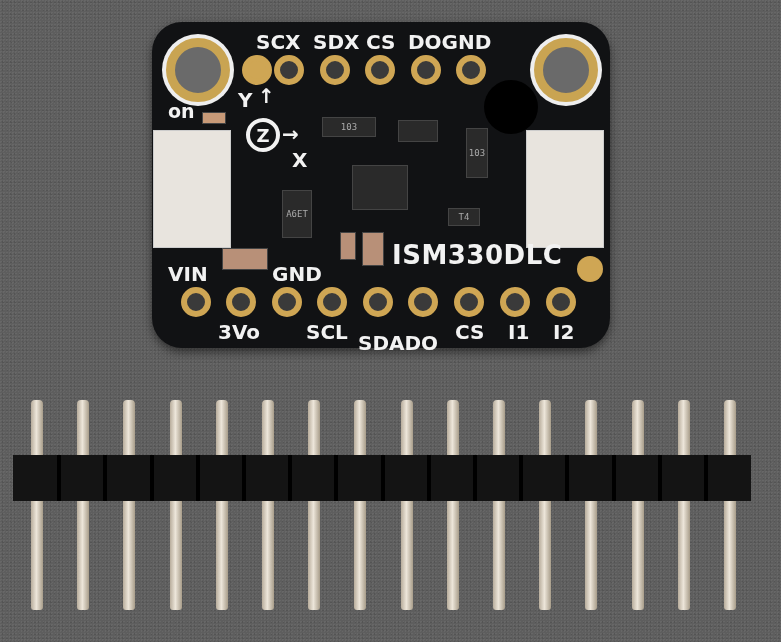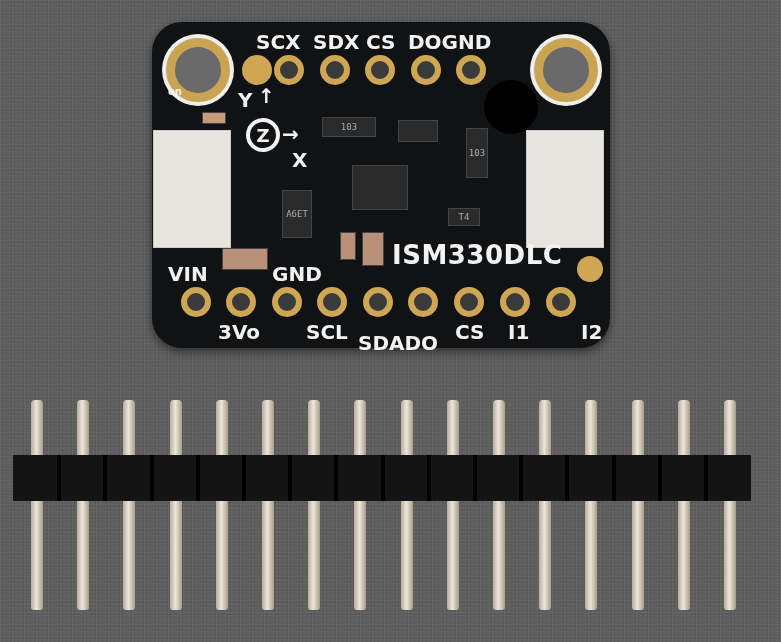--- a/index.html
+++ b/index.html
@@ -45,21 +45,21 @@
 <div class="label" style="left:313px;top:30px;">SDX</div>
 <div class="label" style="left:366px;top:30px;">CS</div>
 <div class="label" style="left:408px;top:30px;">DOGND</div>
 
 <div class="axis" style="left:238px;top:88px;">Y</div>
 <div class="axis" style="left:258px;top:84px;">↑</div>
 <div class="zcirc">Z</div>
 <div class="axis" style="left:282px;top:122px;">→</div>
 <div class="axis" style="left:292px;top:148px;">X</div>
 
-<div class="label" style="left:168px;top:86px;font-size:10px;">on</div>
+<div class="label" style="left:168px;top:100px;font-size:19px;">on</div>
 <div class="chip" style="left:202px;top:112px;width:24px;height:12px;background:#c89a78;"></div>
 
 <div class="conn" style="left:153px;top:130px;width:78px;height:118px;"></div>
 <div class="conn" style="left:526px;top:130px;width:78px;height:118px;"></div>
 
 <div class="chip" style="left:322px;top:117px;width:54px;height:20px;">103</div>
 <div class="chip" style="left:398px;top:120px;width:40px;height:22px;"></div>
 <div class="chip" style="left:466px;top:128px;width:22px;height:50px;">103</div>
 <div class="chip" style="left:352px;top:165px;width:56px;height:45px;"></div>
 <div class="chip" style="left:282px;top:190px;width:30px;height:48px;">A6ET</div>
@@ -84,21 +84,21 @@
 <div class="hole pad" style="left:408px;top:287px;"></div>
 <div class="hole pad" style="left:454px;top:287px;"></div>
 <div class="hole pad" style="left:500px;top:287px;"></div>
 <div class="hole pad" style="left:546px;top:287px;"></div>
 
 <div class="label" style="left:218px;top:320px;">3Vo</div>
 <div class="label" style="left:306px;top:320px;text-align:right;">SCL</div>
 <div class="label" style="left:358px;top:331px;">SDADO</div>
 <div class="label" style="left:455px;top:320px;">CS</div>
 <div class="label" style="left:508px;top:320px;">I1</div>
-<div class="label" style="left:581px;top:320px;">I2</div>
+<div class="label" style="left:553px;top:320px;">I2</div>
 
 <div id="header">
     <div class="pin" style="left: 31px; top: 400px; height: 210px; border-radius: 4px 4px 3px 3px;"></div>
     <div class="pin" style="left: 77.2px; top: 400px; height: 210px; border-radius: 4px 4px 3px 3px;"></div>
     <div class="pin" style="left: 123.4px; top: 400px; height: 210px; border-radius: 4px 4px 3px 3px;"></div>
     <div class="pin" style="left: 169.6px; top: 400px; height: 210px; border-radius: 4px 4px 3px 3px;"></div>
     <div class="pin" style="left: 215.8px; top: 400px; height: 210px; border-radius: 4px 4px 3px 3px;"></div>
     <div class="pin" style="left: 262px; top: 400px; height: 210px; border-radius: 4px 4px 3px 3px;"></div>
     <div class="pin" style="left: 308.2px; top: 400px; height: 210px; border-radius: 4px 4px 3px 3px;"></div>
     <div class="pin" style="left: 354.4px; top: 400px; height: 210px; border-radius: 4px 4px 3px 3px;"></div>

